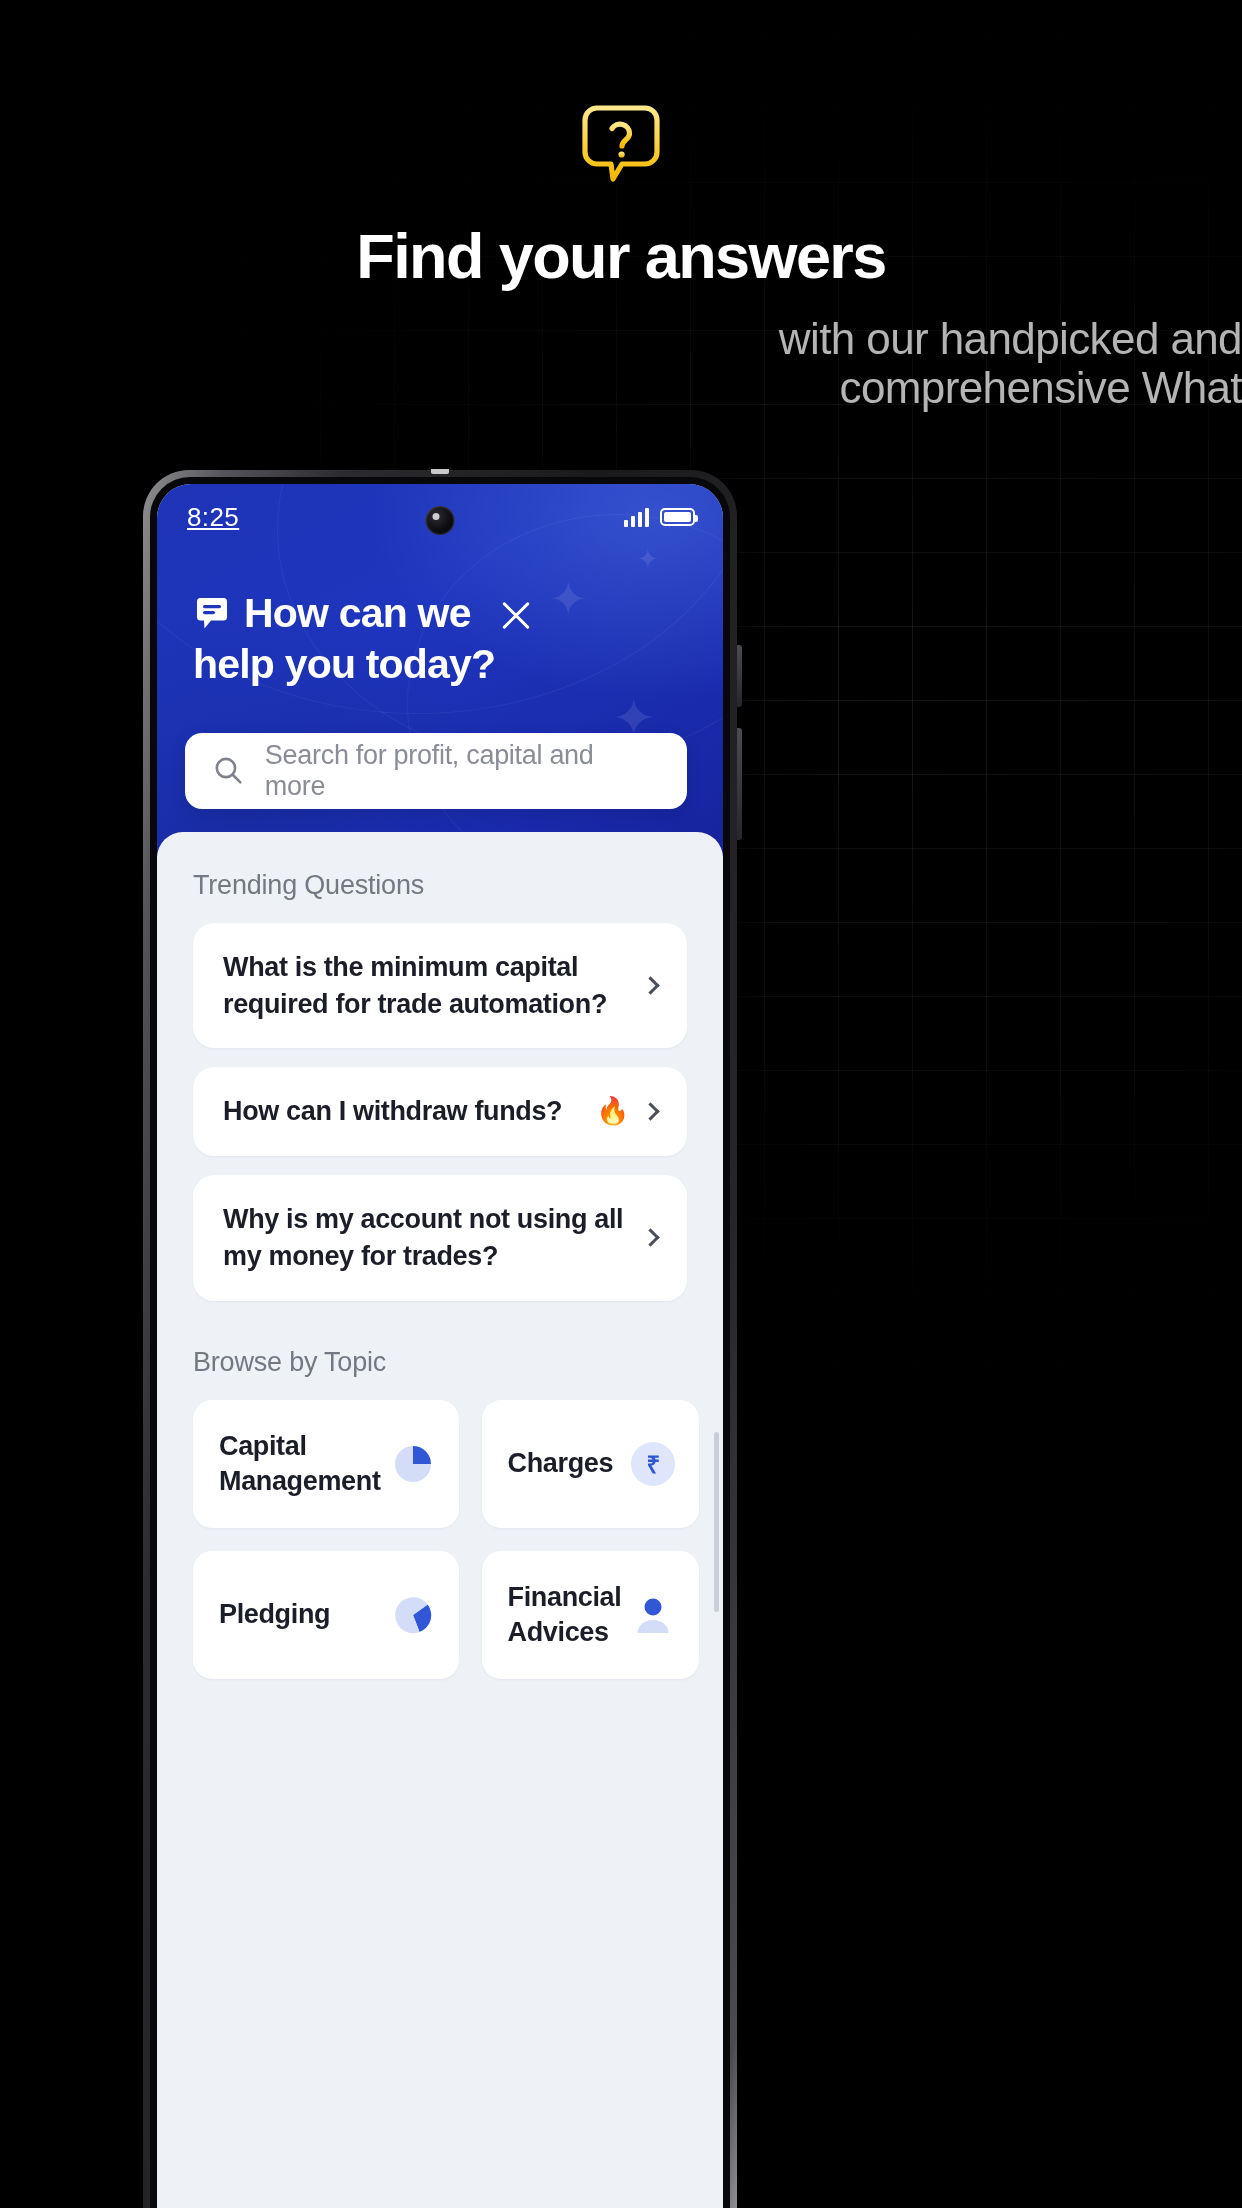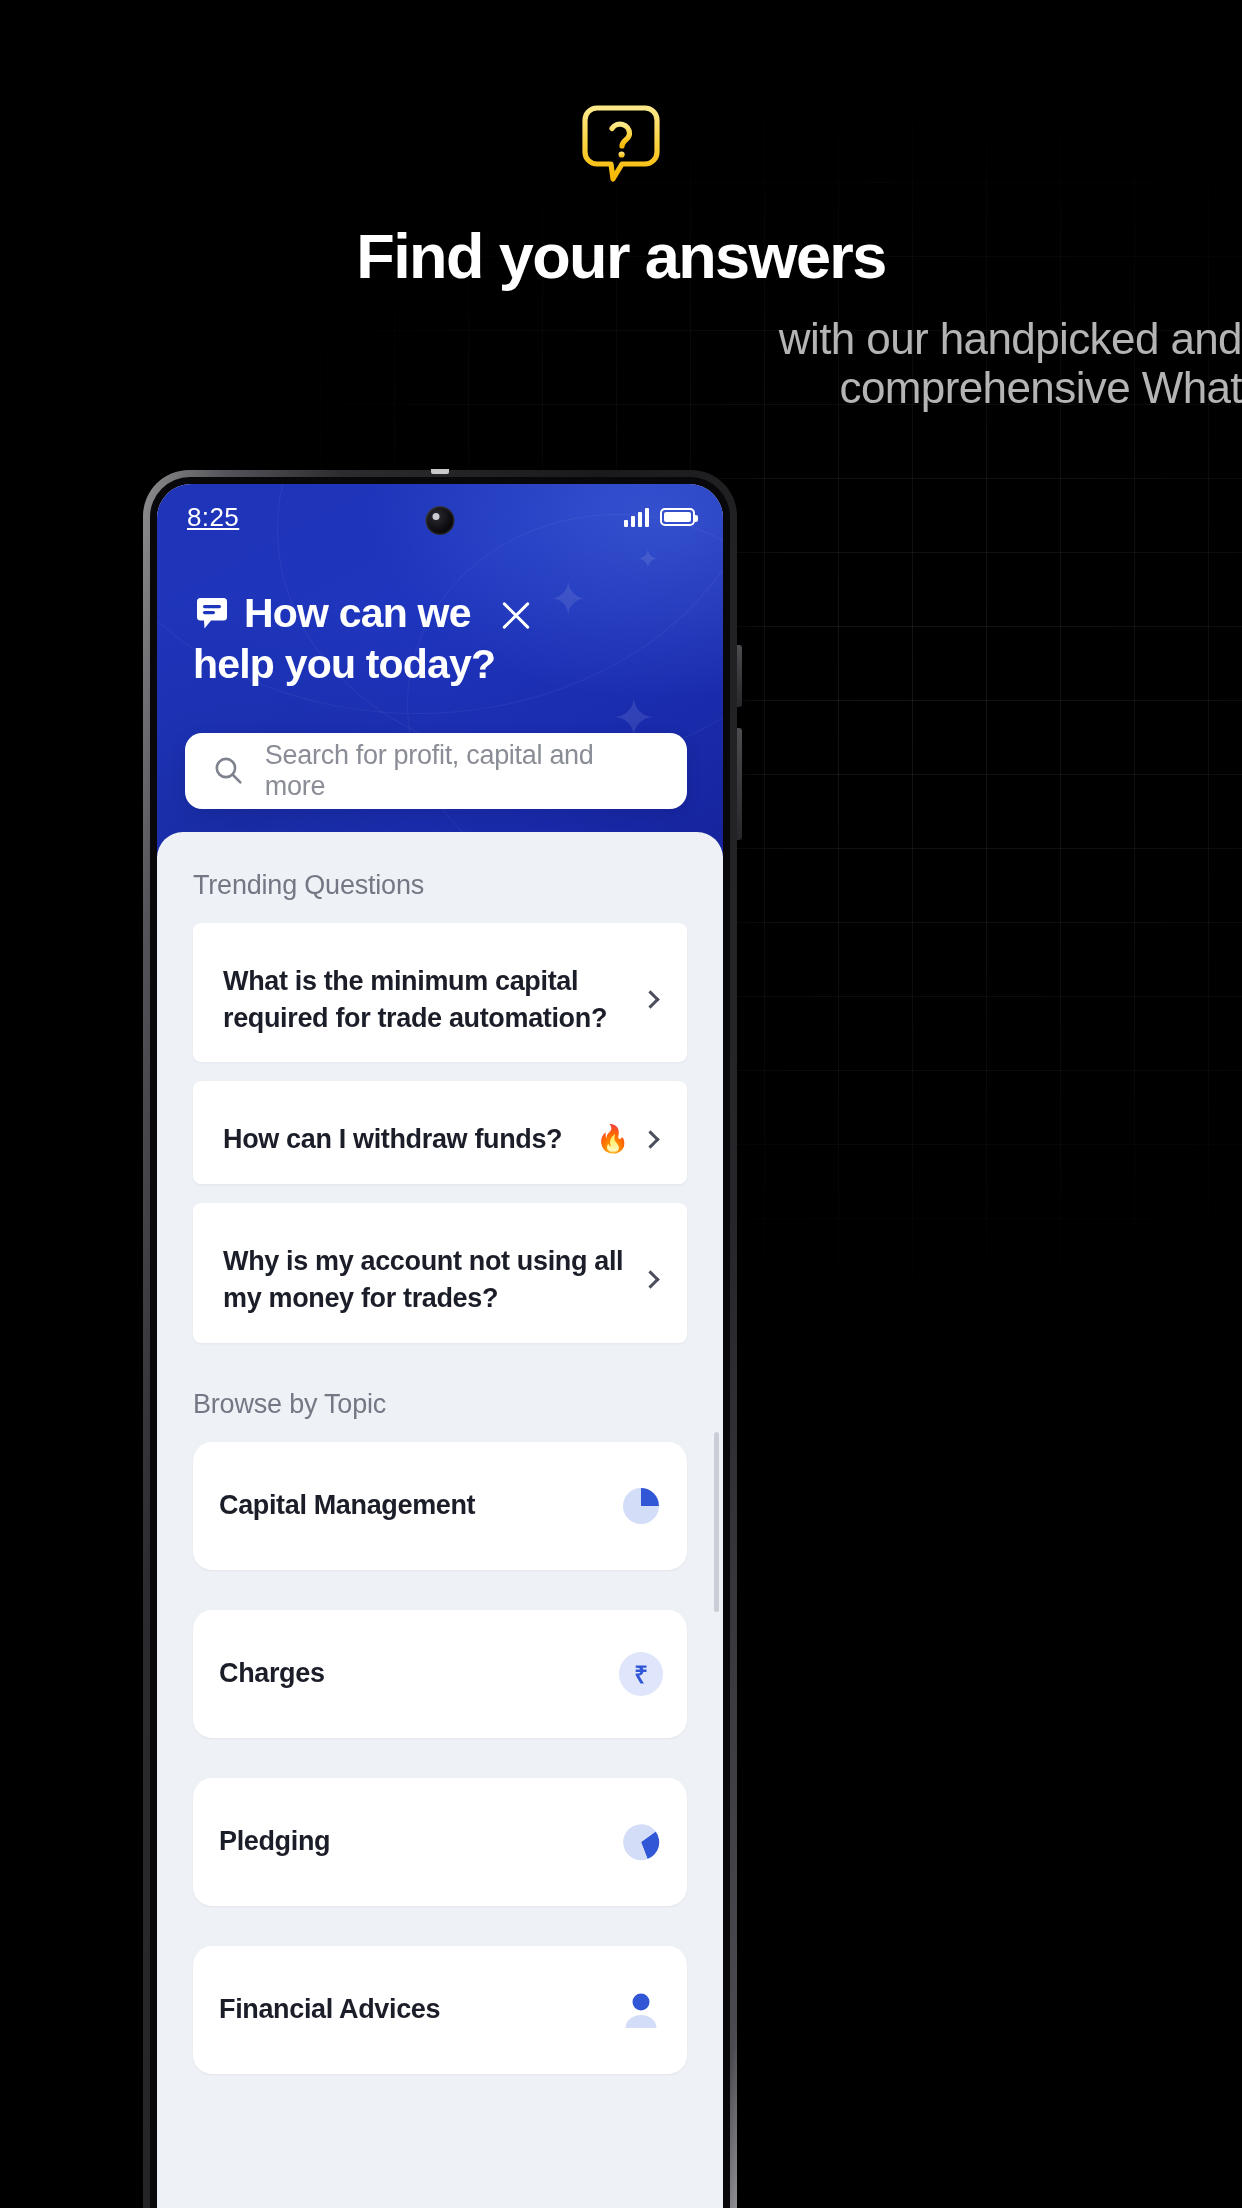--- a/index.html
+++ b/index.html
@@ -256,22 +256,22 @@
   }
   .section-label {
     font-size: 27px;
     font-weight: 500;
     color: #737884;
     letter-spacing: -0.2px;
     margin-bottom: 22px;
   }
   .q-card {
     background: #fff;
-    border-radius: 8px;
-    padding: 40px 26px 26px 30px;
+    border-radius: 21px;
+    padding: 26px 26px 26px 30px;
     margin-bottom: 19px;
     display: flex;
     align-items: center;
     gap: 14px;
     box-shadow: 0 1px 3px rgba(16,24,40,0.05);
     cursor: pointer;
   }
   .q-text {
     flex: 1;
     font-size: 27px;
@@ -285,22 +285,22 @@
     flex: 0 0 auto;
     width: 13px; height: 13px;
     border-right: 3px solid #4b4f5c;
     border-top: 3px solid #4b4f5c;
     transform: rotate(45deg);
     margin-right: 4px;
   }
   #browse-label { margin-top: 46px; }
   #topic-grid {
     display: grid;
-    grid-template-columns: 1fr;
-    gap: 40px;
+    grid-template-columns: 1fr 1fr;
+    gap: 23px;
   }
   .topic-card {
     background: #fff;
     border-radius: 19px;
     height: 128px;
     padding: 0 24px 0 26px;
     display: flex;
     align-items: center;
     justify-content: space-between;
     gap: 10px;

